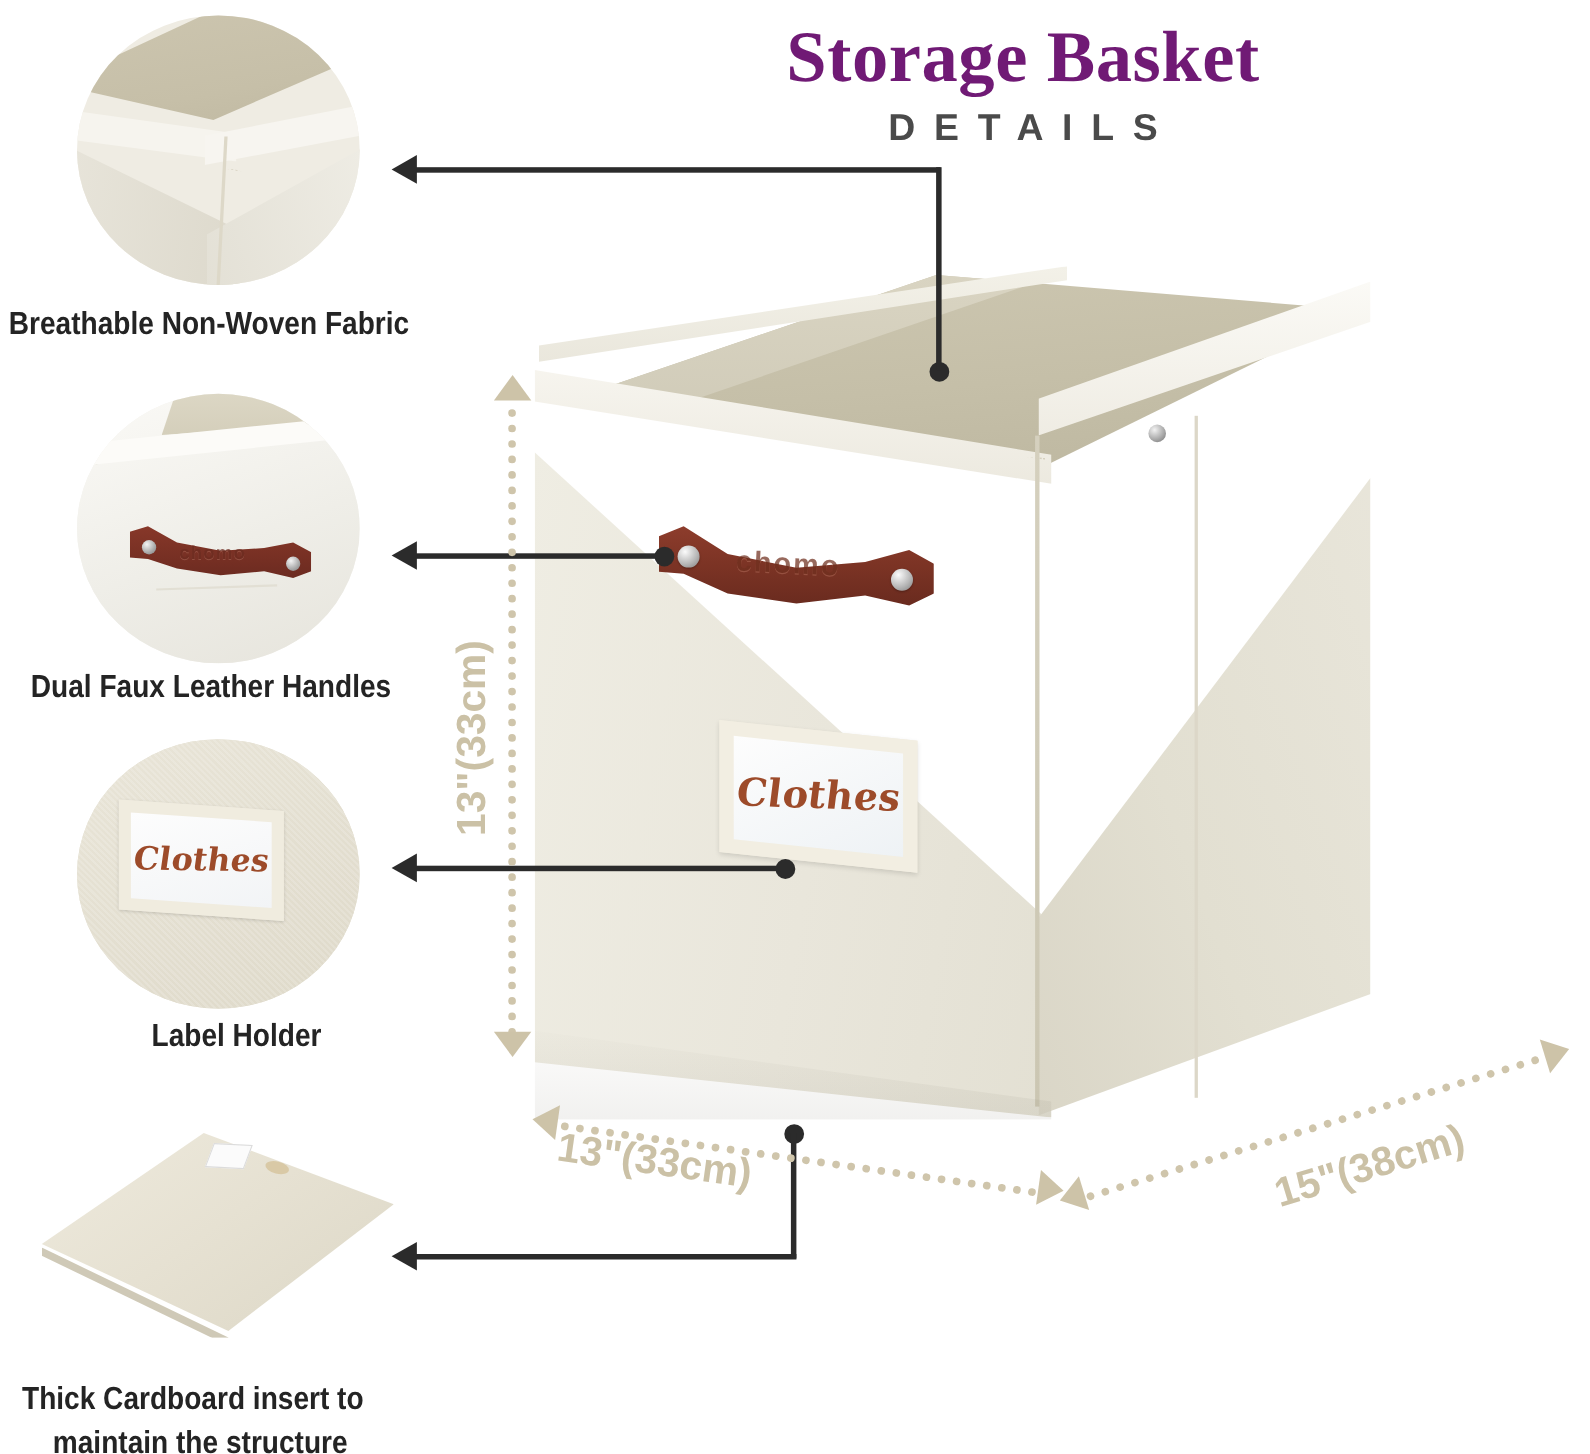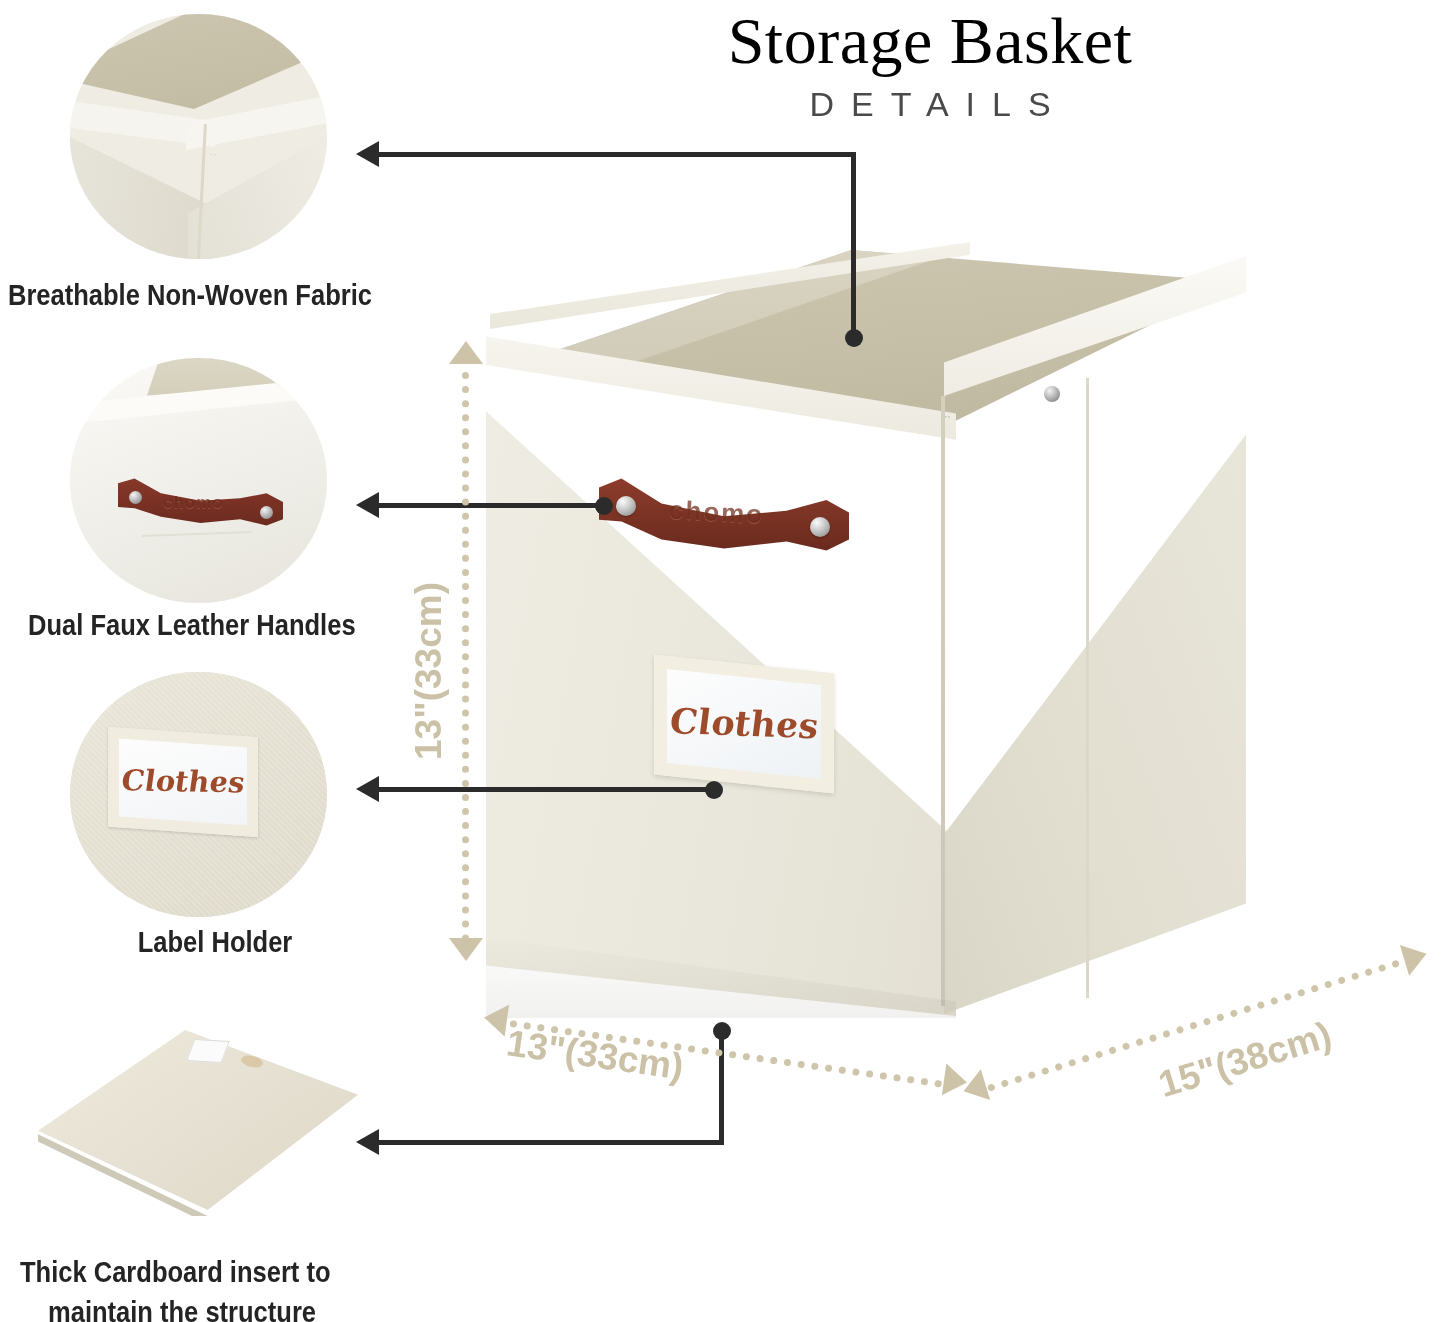--- a/index.html
+++ b/index.html
@@ -8,26 +8,26 @@
     width:1445px;height:1322px;position:relative;overflow:hidden;
     font-family:"Liberation Sans","DejaVu Sans",sans-serif;
     background:#ffffff;
   }
   .stage{position:absolute;inset:0;}
 
   
   .title-block{position:absolute;left:590px;top:4px;width:680px;text-align:center;}
   .title-main{
     font-family:"Liberation Serif","DejaVu Serif",serif;
-    font-size:66px;line-height:74px;color:#000000;font-weight:400;
-    letter-spacing:0.5px;white-space:nowrap;
+    font-size:66px;line-height:74px;color:#701a75;font-weight:700;
+    letter-spacing:0.5px;white-space:nowrap;margin-top:12px;
   }
   .title-sub{
     font-family:"Liberation Sans","DejaVu Sans",sans-serif;
-    font-size:34px;line-height:40px;color:#4a4a4a;font-weight:400;
+    font-size:34px;line-height:40px;color:#4a4a4a;font-weight:700;
     letter-spacing:17px;padding-left:17px;margin-top:6px;white-space:nowrap;
   }
 
   
   .caption{
     position:absolute;
     font-family:"Liberation Sans","DejaVu Sans",sans-serif;
     font-weight:bold;color:#242424;font-size:29px;line-height:34px;
     transform:scaleX(.88);transform-origin:left center;white-space:nowrap;
   }

